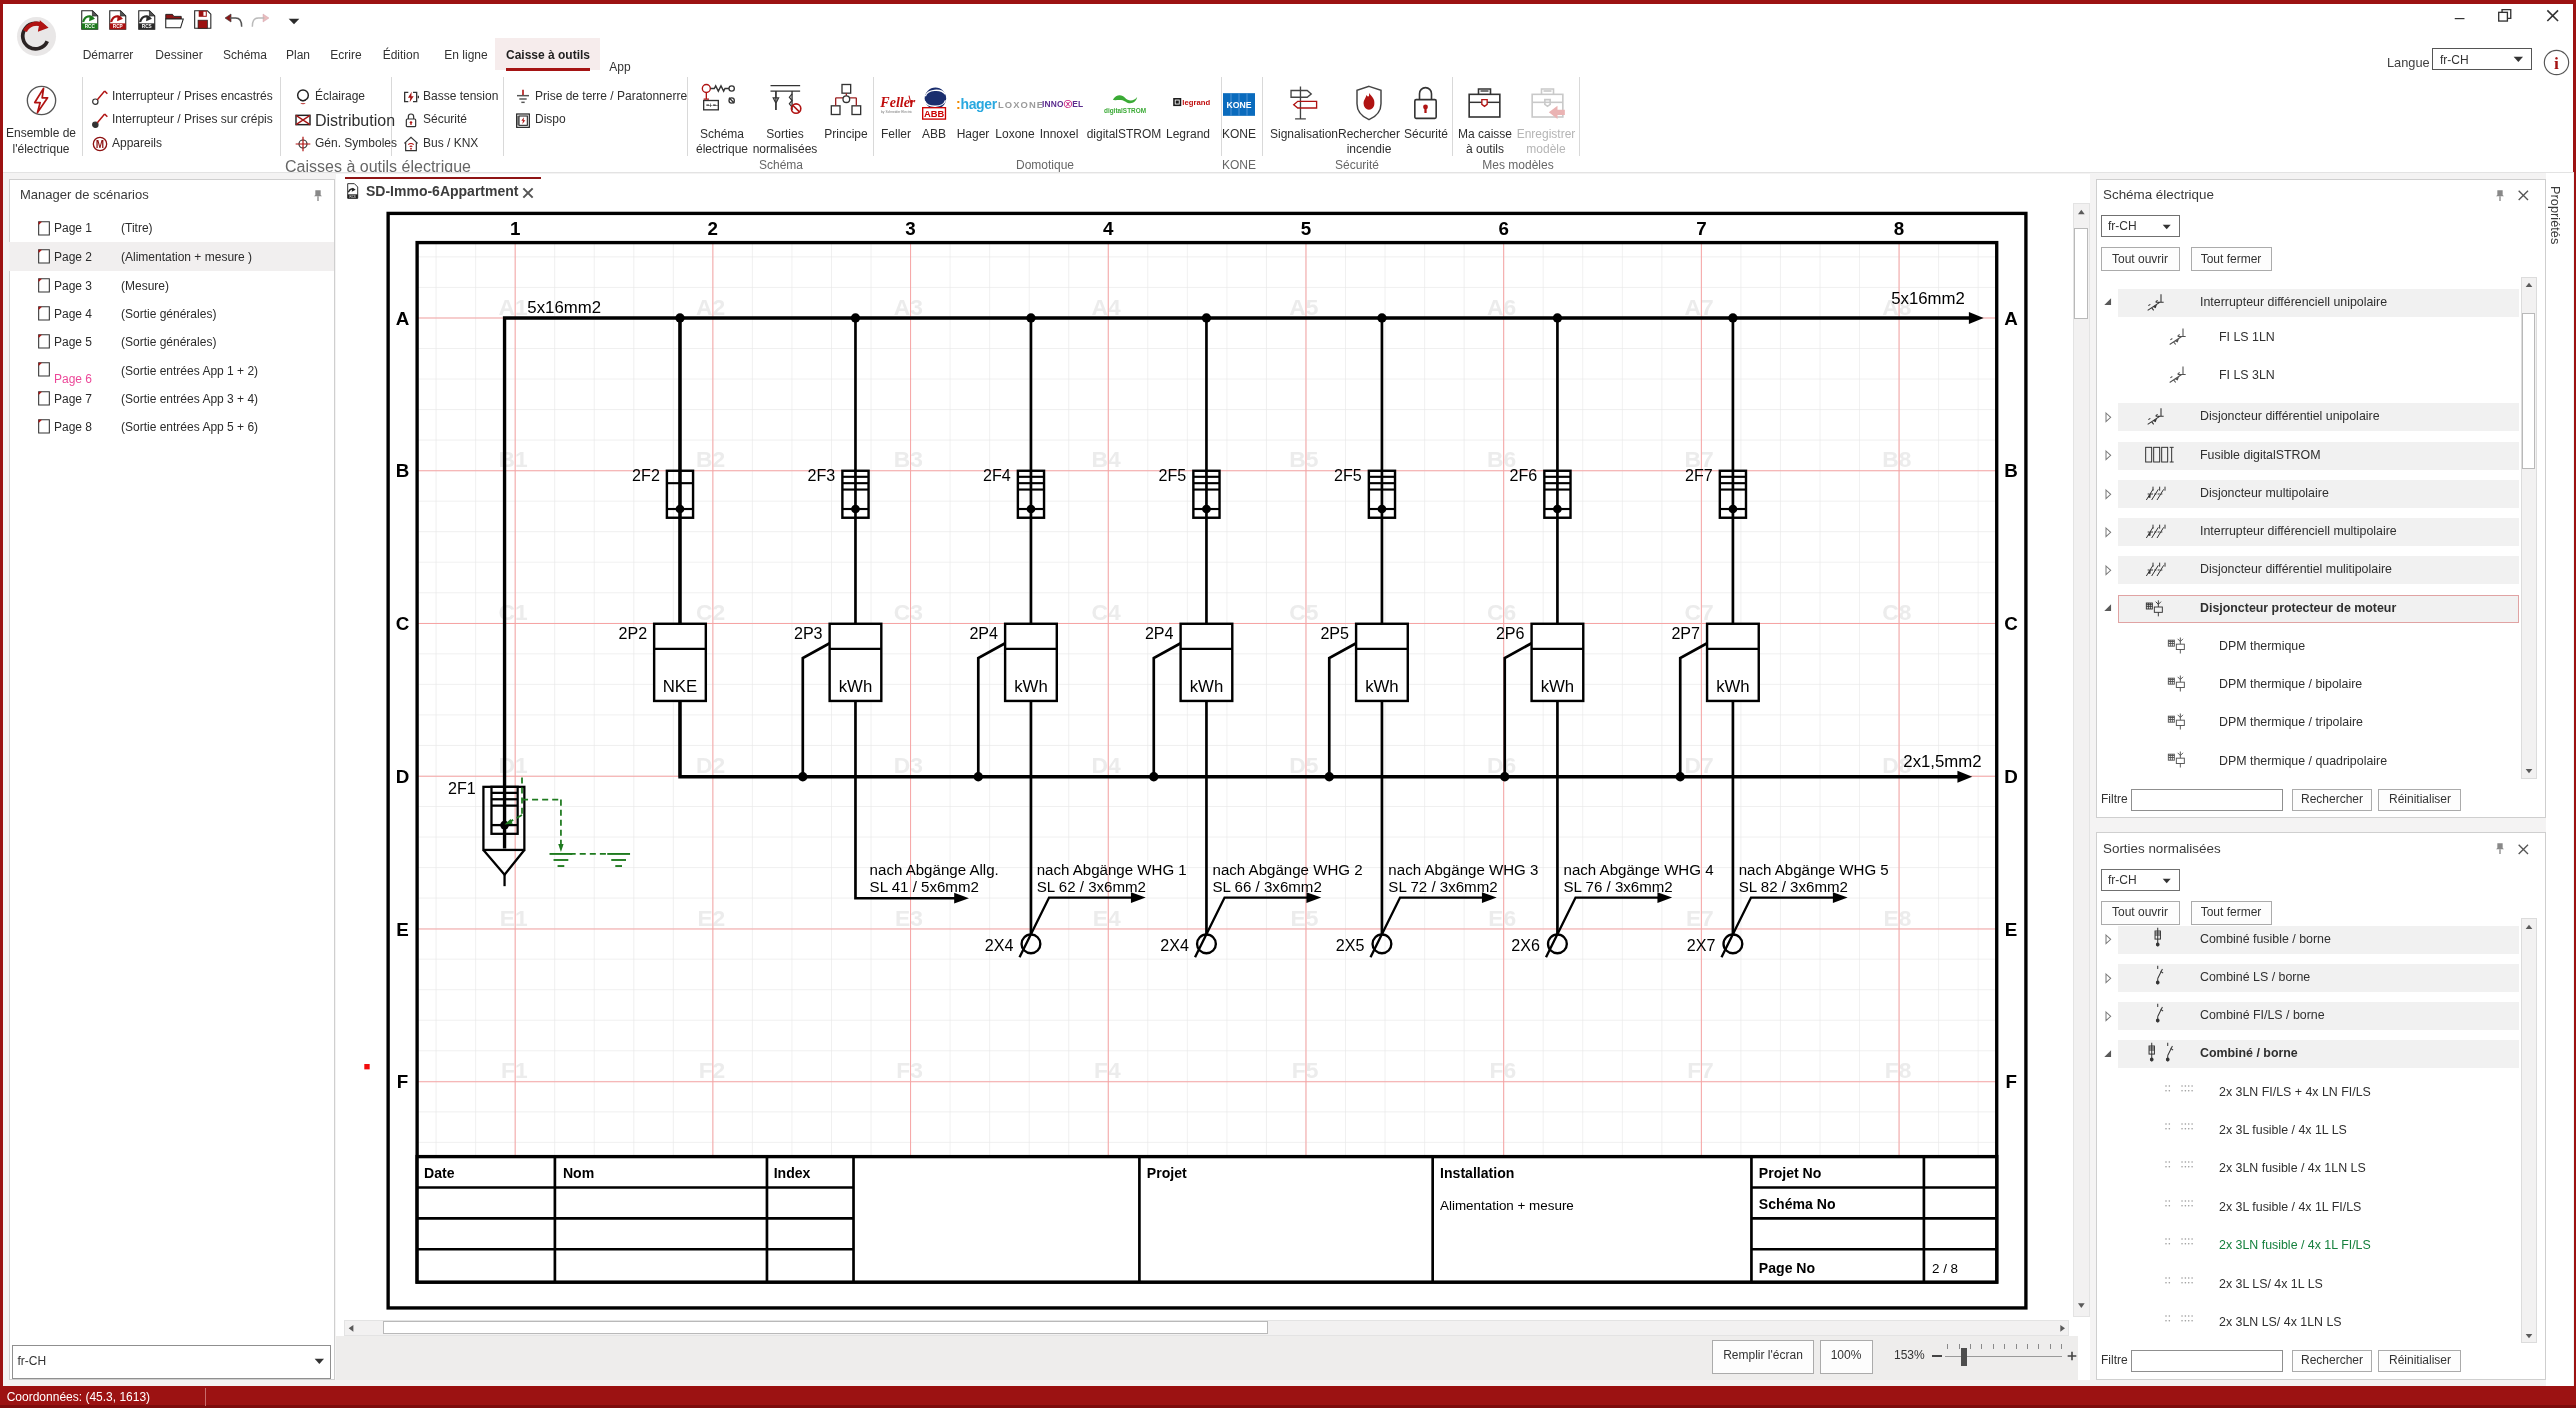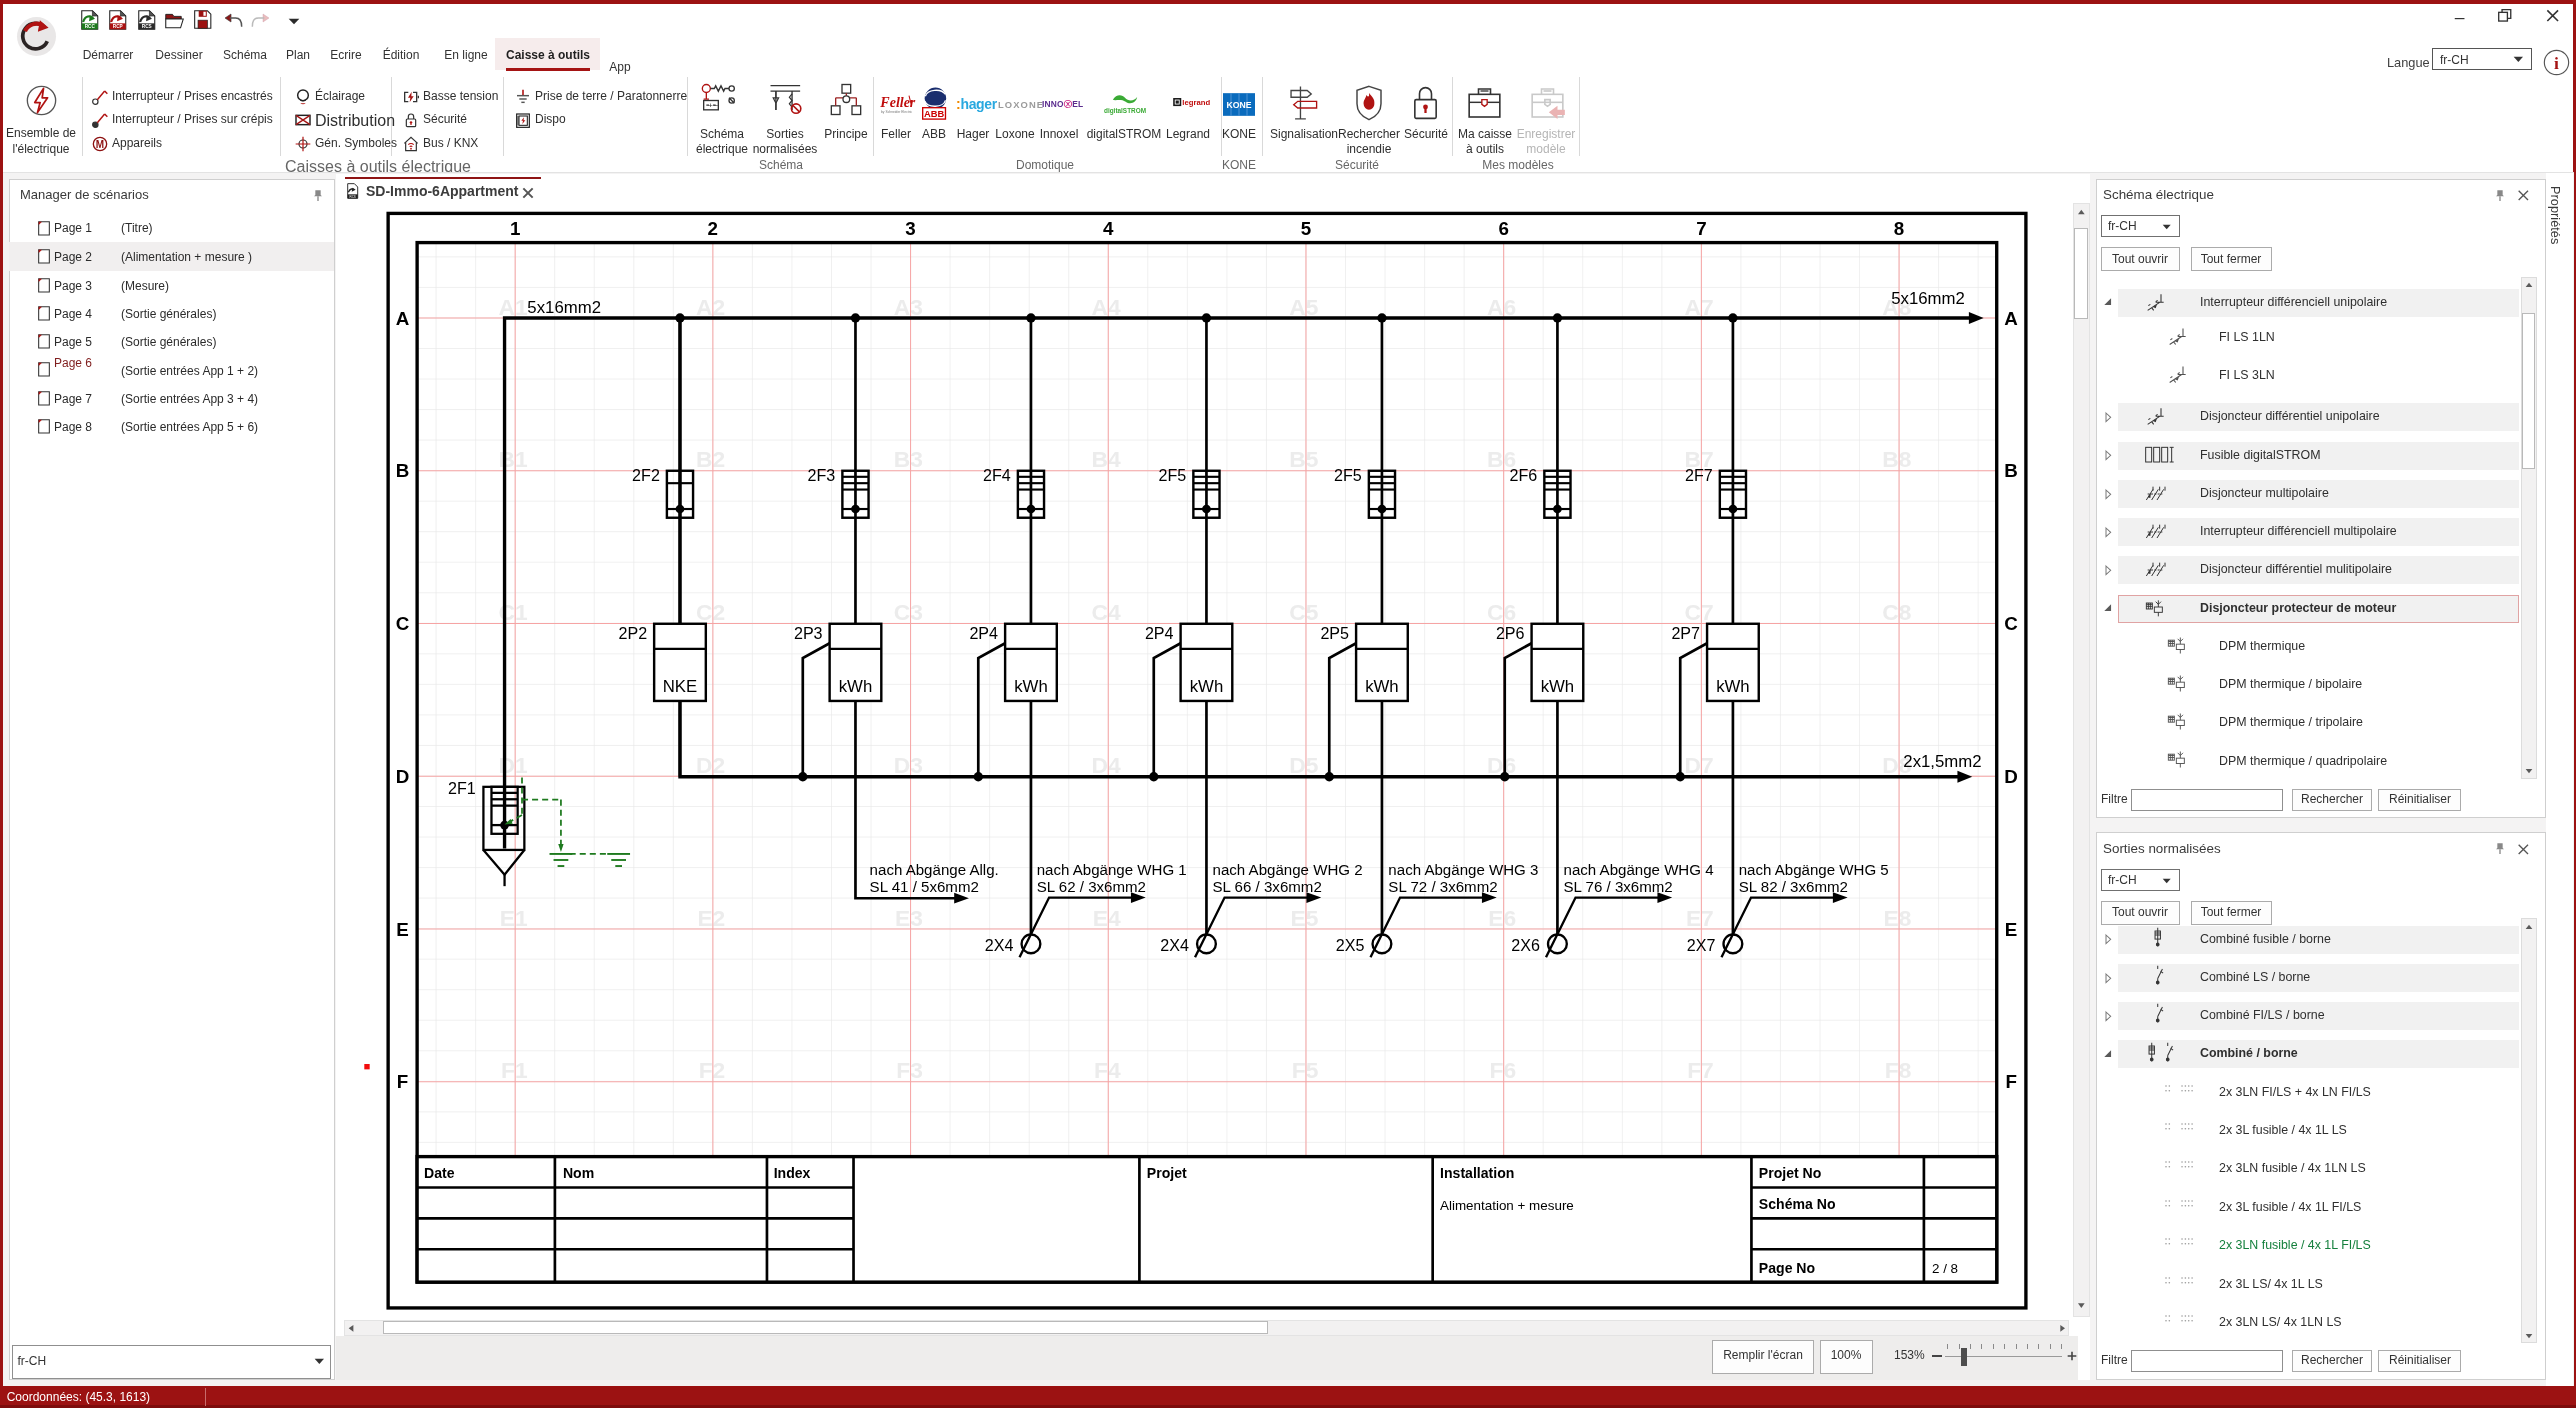--- a/index.html
+++ b/index.html
@@ -350,21 +350,21 @@
 <svg style="left:38px;top:334px" width="12" height="14.8" viewBox="0 0 18 22">
  <path d="M1 1 H17 V21 H1 Z" fill="#fff" stroke="#333" stroke-width="1.6"></path>
  <path d="M1 1 L6 1 L1 6 Z" fill="#b01312"></path>
 </svg>
 <div class="txt" style="left:54px;top:335px;font-size:12px;color:#2b2b2b">Page 5</div>
 <div class="txt" style="left:121px;top:335px;font-size:12px;color:#2b2b2b">(Sortie générales)</div>
 <svg style="left:38px;top:362px" width="12" height="14.8" viewBox="0 0 18 22">
  <path d="M1 1 H17 V21 H1 Z" fill="#fff" stroke="#333" stroke-width="1.6"></path>
  <path d="M1 1 L6 1 L1 6 Z" fill="#b01312"></path>
 </svg>
-<div class="txt" style="left:54px;top:356px;font-size:12px;color:#7f1d1d">Page 6</div>
+<div class="txt" style="left:54px;top:372px;font-size:12px;color:#ec4899">Page 6</div>
 <div class="txt" style="left:121px;top:364px;font-size:12px;color:#2b2b2b">(Sortie entrées App 1 + 2)</div>
 <svg style="left:38px;top:391px" width="12" height="14.8" viewBox="0 0 18 22">
  <path d="M1 1 H17 V21 H1 Z" fill="#fff" stroke="#333" stroke-width="1.6"></path>
  <path d="M1 1 L6 1 L1 6 Z" fill="#b01312"></path>
 </svg>
 <div class="txt" style="left:54px;top:392px;font-size:12px;color:#2b2b2b">Page 7</div>
 <div class="txt" style="left:121px;top:392px;font-size:12px;color:#2b2b2b">(Sortie entrées App 3 + 4)</div>
 <svg style="left:38px;top:419px" width="12" height="14.8" viewBox="0 0 18 22">
  <path d="M1 1 H17 V21 H1 Z" fill="#fff" stroke="#333" stroke-width="1.6"></path>
  <path d="M1 1 L6 1 L1 6 Z" fill="#b01312"></path>

